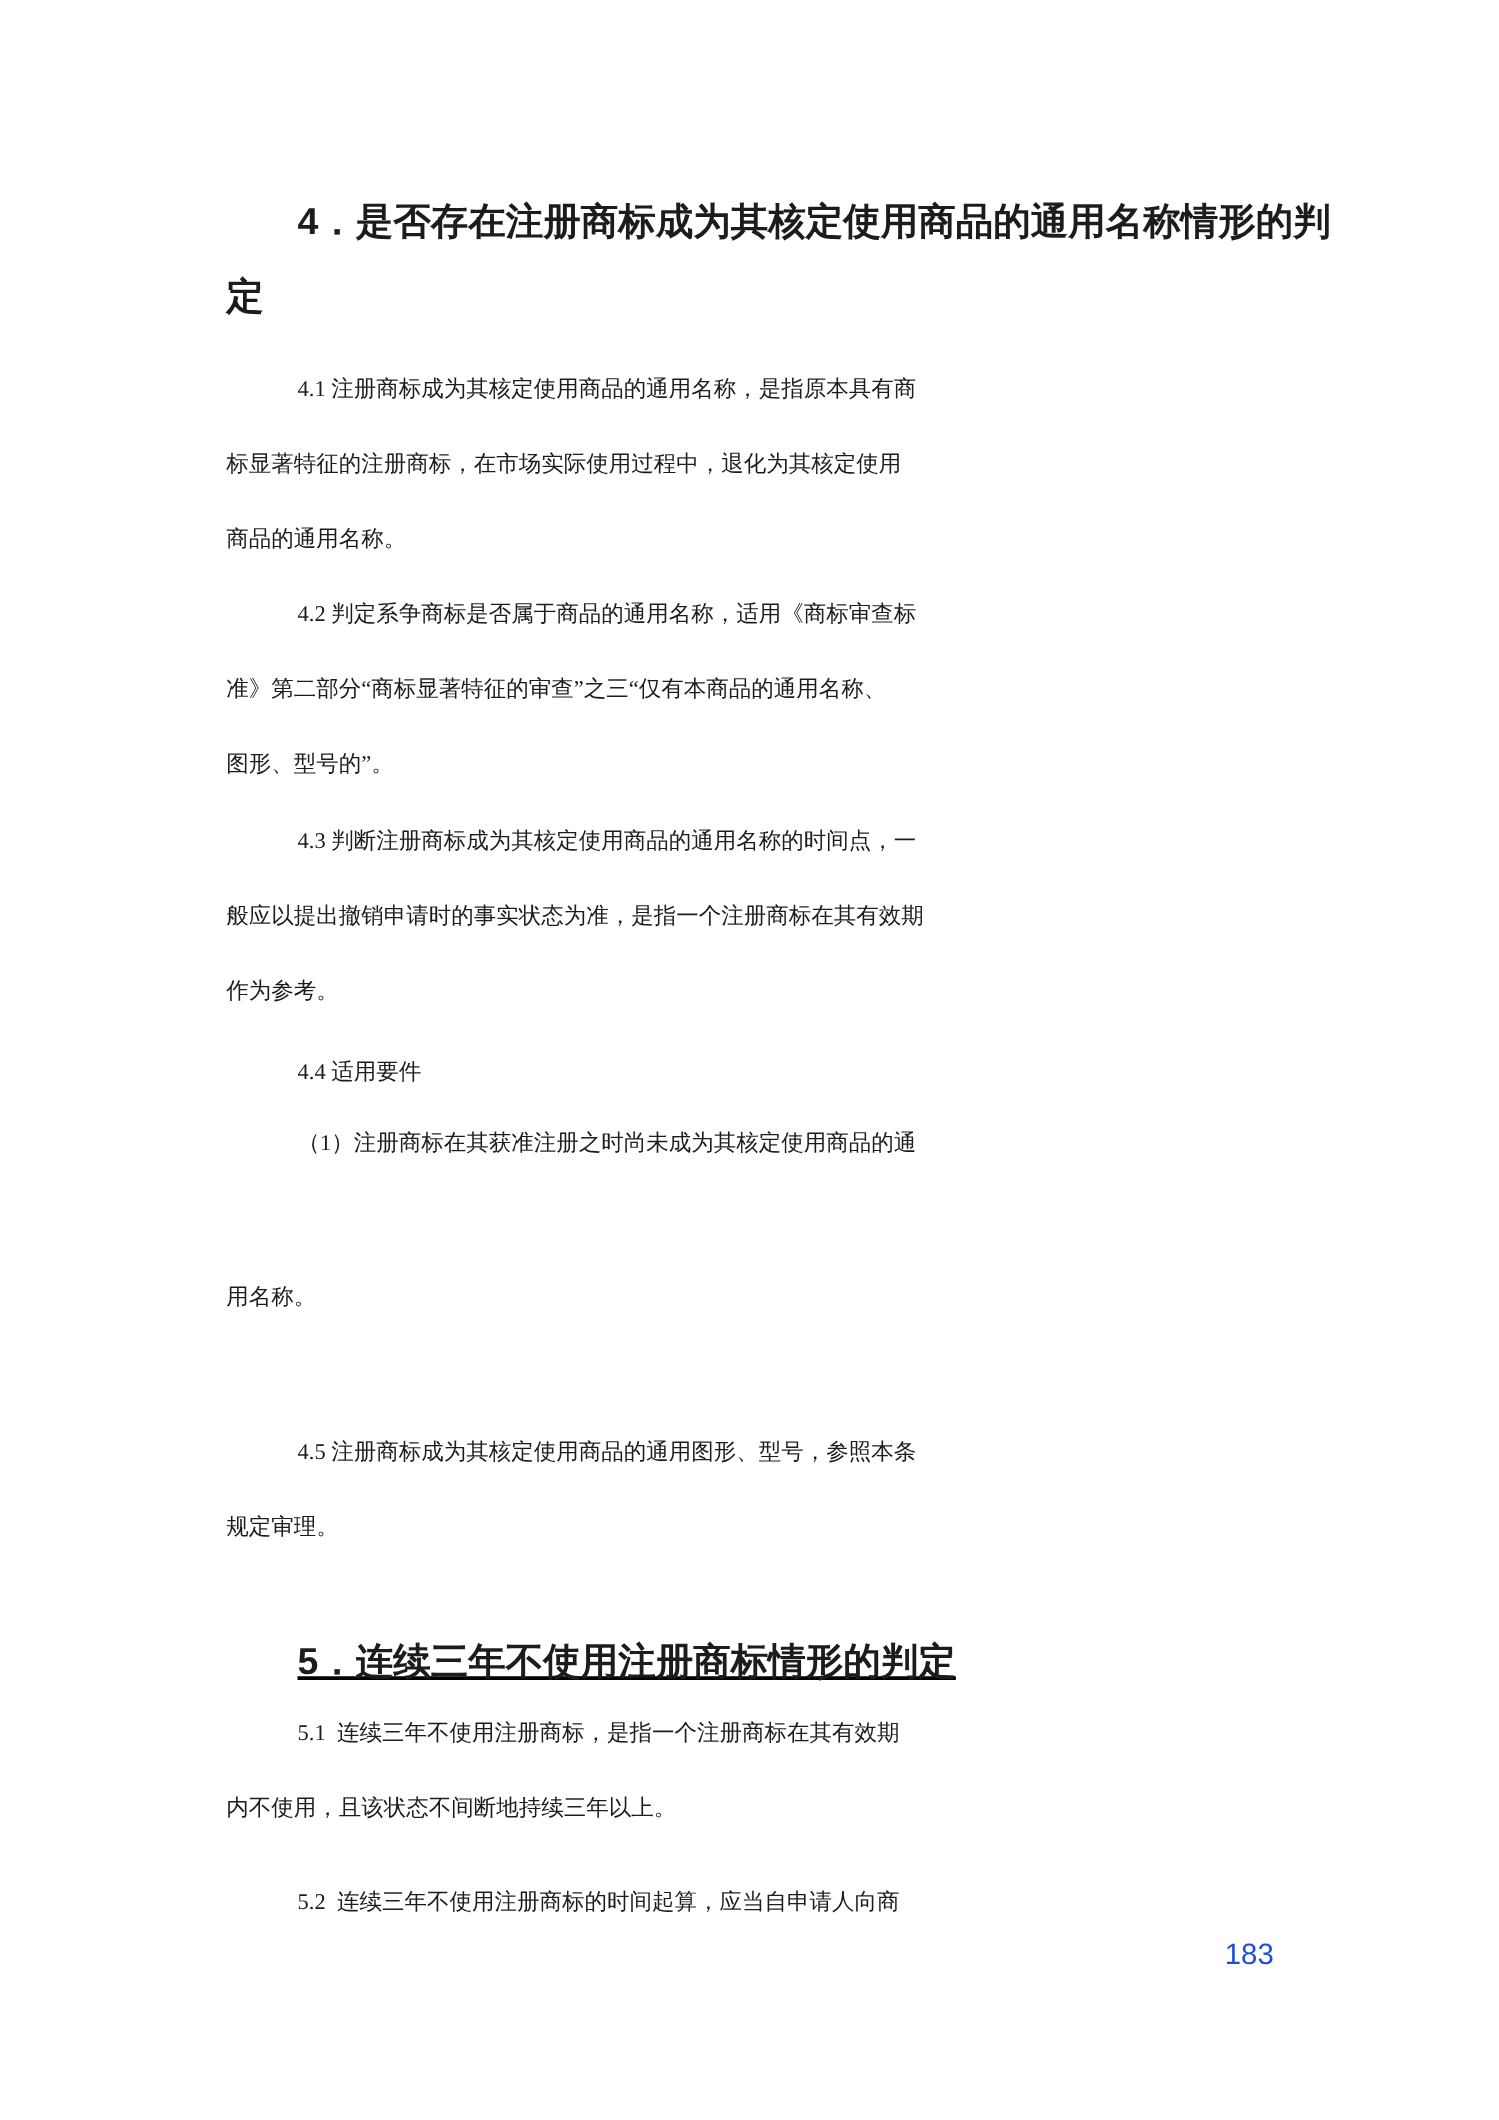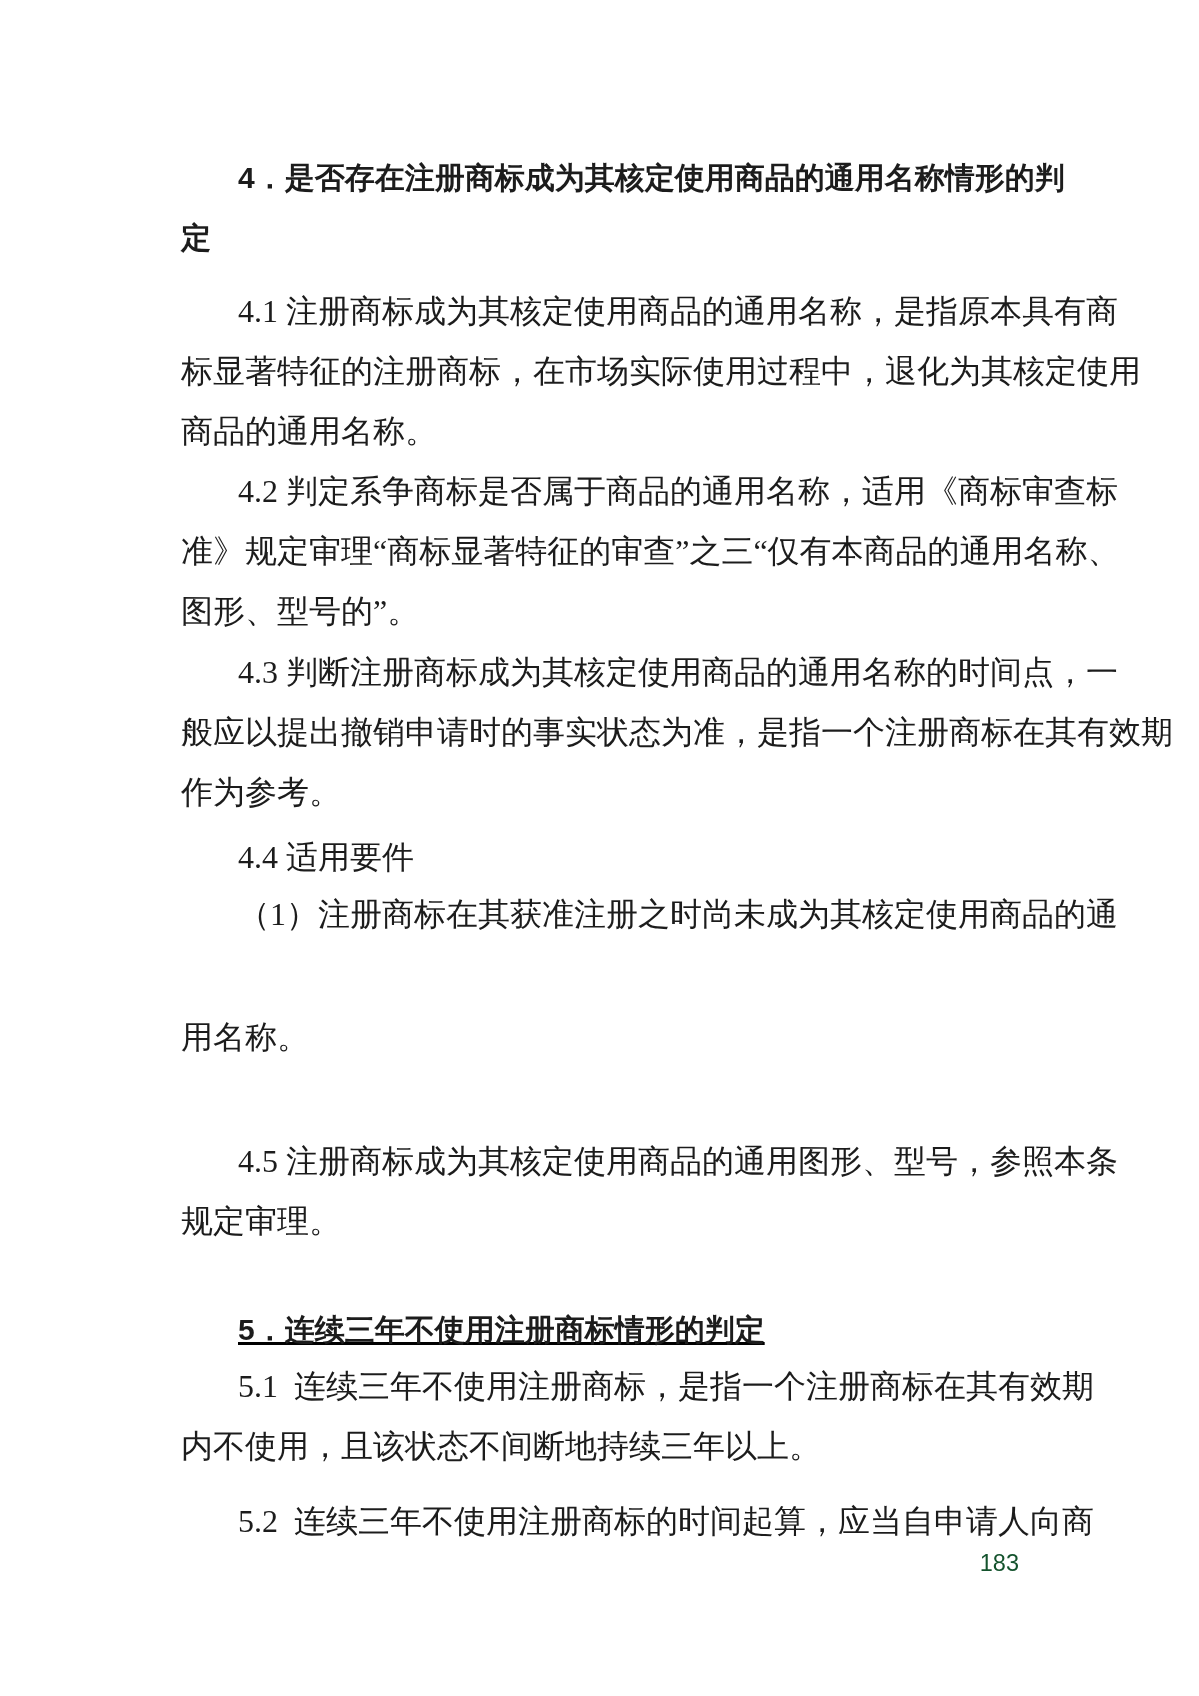--- a/index.html
+++ b/index.html
@@ -28,21 +28,21 @@
     margin: 0;
   }
   .para .ln {
     height: 60px;
     line-height: 60px;
     white-space: pre;
     color: #1c1c1c;
   }
   .body .ln {
     font-family: "Liberation Serif", "DejaVu Serif", serif;
-    font-size: 32px;
+    font-size: 18px;
     font-weight: 400;
   }
   .heading .ln {
     font-family: "Liberation Sans", "DejaVu Sans", sans-serif;
     font-size: 30px;
     font-weight: 700;
   }
   .ln.first { text-indent: 57px; }
 
   
@@ -58,21 +58,21 @@
   .pos-p51  { top: 1356px; }
   .pos-p52  { top: 1491px; }
 
   .page-number {
     position: absolute;
     top: 1548px;
     right: 180px;
     font-family: "Liberation Sans", "DejaVu Sans", sans-serif;
     font-size: 23.5px;
     line-height: 30px;
-    color: #14532d;
+    color: #1d4ed8;
     margin-left: 25px;
   }
 </style>
 </head>
 <body>
 
 <div class="page">
   <div class="content">
 
     <div class="para heading pos-h4">
@@ -81,21 +81,21 @@
     </div>
 
     <div class="para body pos-p41">
       <div class="ln first">4.1 注册商标成为其核定使用商品的通用名称，是指原本具有商</div>
       <div class="ln">标显著特征的注册商标，在市场实际使用过程中，退化为其核定使用</div>
       <div class="ln">商品的通用名称。</div>
     </div>
 
     <div class="para body pos-p42">
       <div class="ln first">4.2 判定系争商标是否属于商品的通用名称，适用《商标审查标</div>
-      <div class="ln">准》规定审理“商标显著特征的审查”之三“仅有本商品的通用名称、</div>
+      <div class="ln">准》第二部分“商标显著特征的审查”之三“仅有本商品的通用名称、</div>
       <div class="ln">图形、型号的”。</div>
     </div>
 
     <div class="para body pos-p43">
       <div class="ln first">4.3 判断注册商标成为其核定使用商品的通用名称的时间点，一</div>
       <div class="ln">般应以提出撤销申请时的事实状态为准，是指一个注册商标在其有效期</div>
       <div class="ln">作为参考。</div>
     </div>
 
     <div class="para body pos-p44">

